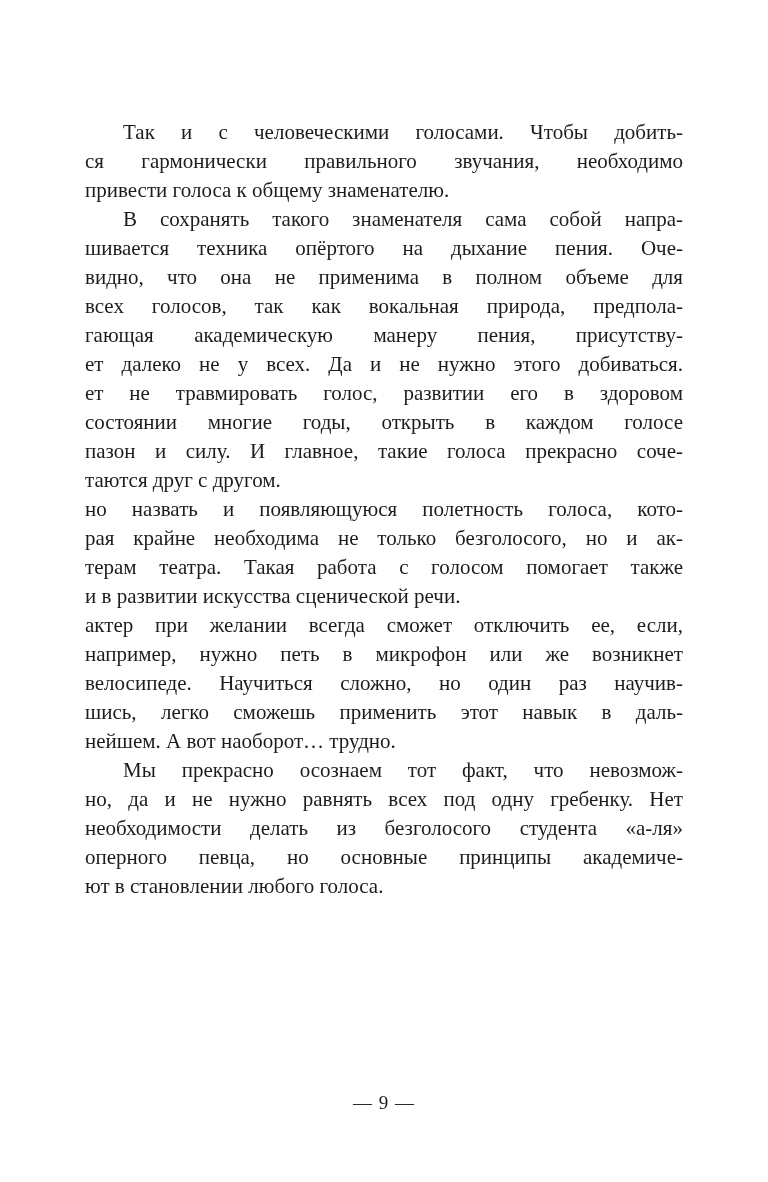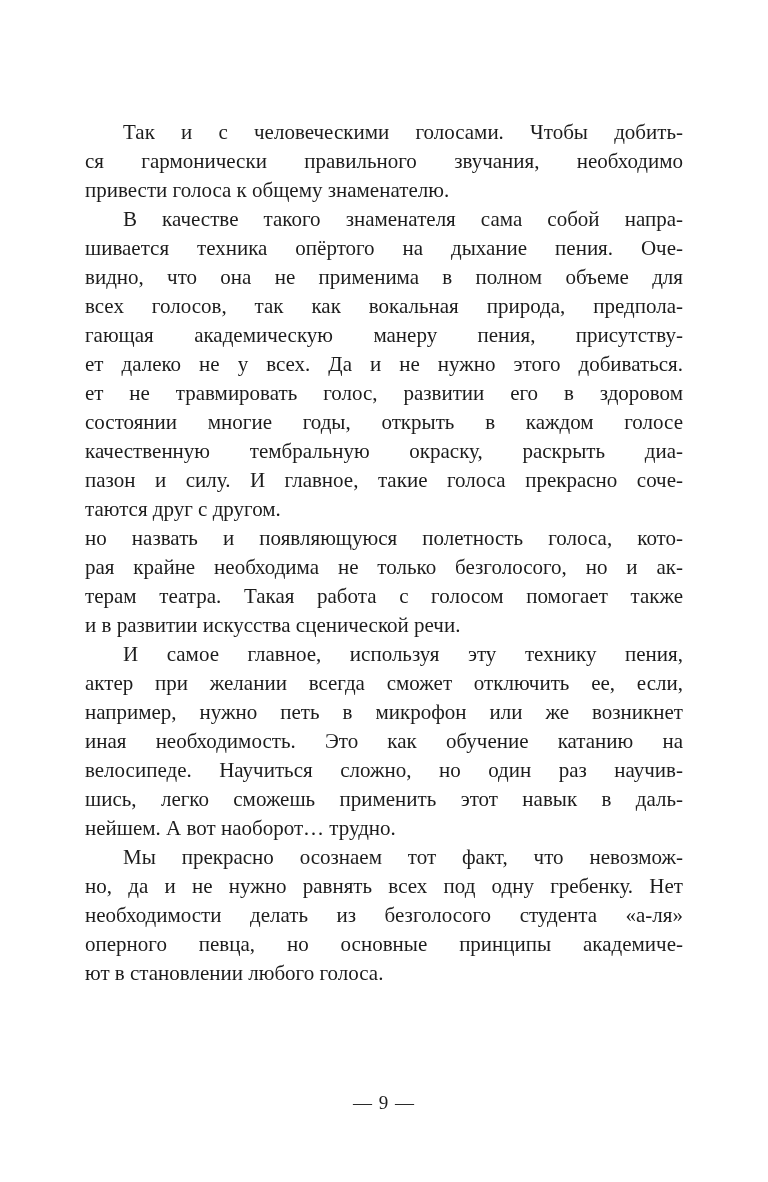--- a/index.html
+++ b/index.html
@@ -60,43 +60,40 @@
 <body style="background: rgb(255, 255, 255); color: rgb(28, 28, 28);">
 
 <div class="page">
   <div class="text-block">
       <div class="para">
         <div class="line first">Так и с человеческими голосами. Чтобы добить-</div>
         <div class="line">ся гармонически правильного звучания, необходимо</div>
         <div class="line last">привести голоса к общему знаменателю.</div>
       </div>
       <div class="para">
-        <div class="line first">В качестве такого знаменателя сама собой напра-</div>
+        <div class="line first">В сохранять такого знаменателя сама собой напра-</div>
         <div class="line">шивается техника опёртого на дыхание пения. Оче-</div>
         <div class="line">видно, что она не применима в полном объеме для</div>
         <div class="line">всех голосов, так как вокальная природа, предпола-</div>
         <div class="line">гающая академическую манеру пения, присутству-</div>
         <div class="line">ет далеко не у всех. Да и не нужно этого добиваться.</div>
         <div class="line">ет не травмировать голос, развитии его в здоровом</div>
         <div class="line">состоянии многие годы, открыть в каждом голосе</div>
-        <div class="line">качественную тембральную окраску, раскрыть диа-</div>
         <div class="line">пазон и силу. И главное, такие голоса прекрасно соче-</div>
         <div class="line last">таются друг с другом.</div>
       </div>
       <div class="para">
         <div class="line">но назвать и появляющуюся полетность голоса, кото-</div>
         <div class="line">рая крайне необходима не только безголосого, но и ак-</div>
         <div class="line">терам театра. Такая работа с голосом помогает также</div>
         <div class="line last">и в развитии искусства сценической речи.</div>
       </div>
       <div class="para">
-        <div class="line first">И самое главное, используя эту технику пения,</div>
         <div class="line">актер при желании всегда сможет отключить ее, если,</div>
         <div class="line">например, нужно петь в микрофон или же возникнет</div>
-        <div class="line">иная необходимость. Это как обучение катанию на</div>
         <div class="line">велосипеде. Научиться сложно, но один раз научив-</div>
         <div class="line">шись, легко сможешь применить этот навык в даль-</div>
         <div class="line last">нейшем. А вот наоборот… трудно.</div>
       </div>
       <div class="para">
         <div class="line first">Мы прекрасно осознаем тот факт, что невозмож-</div>
         <div class="line">но, да и не нужно равнять всех под одну гребенку. Нет</div>
         <div class="line">необходимости делать из безголосого студента «а-ля»</div>
         <div class="line">оперного певца, но основные принципы академиче-</div>
         <div class="line last">ют в становлении любого голоса.</div>

